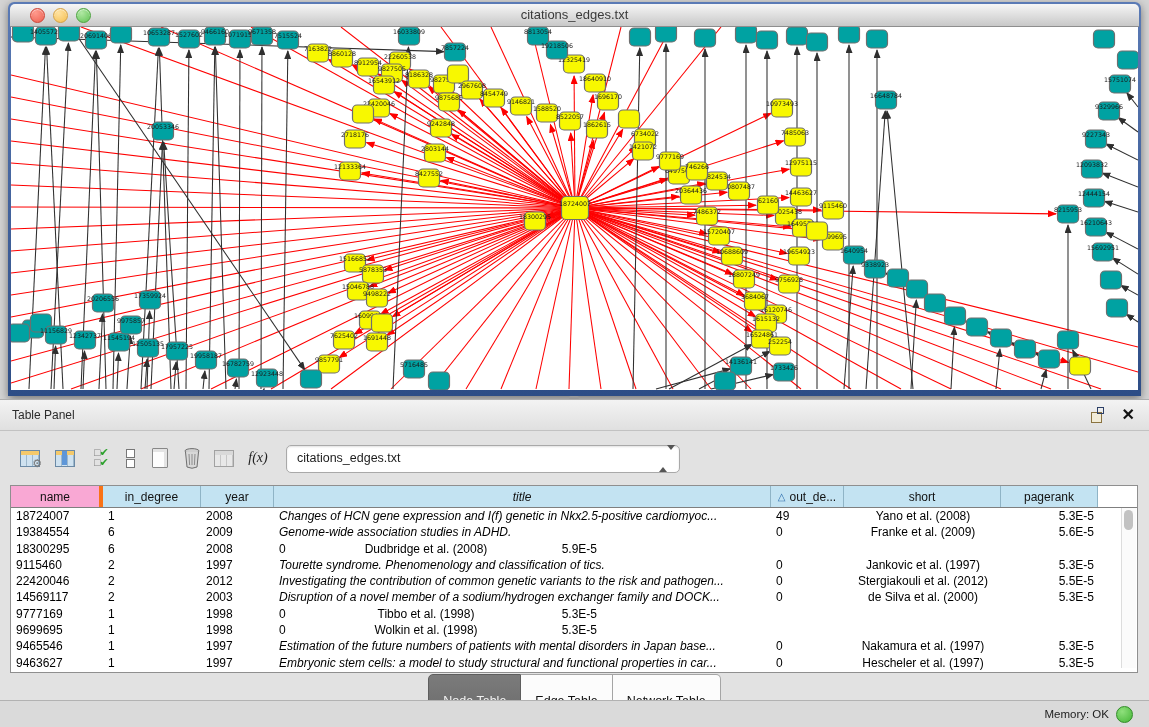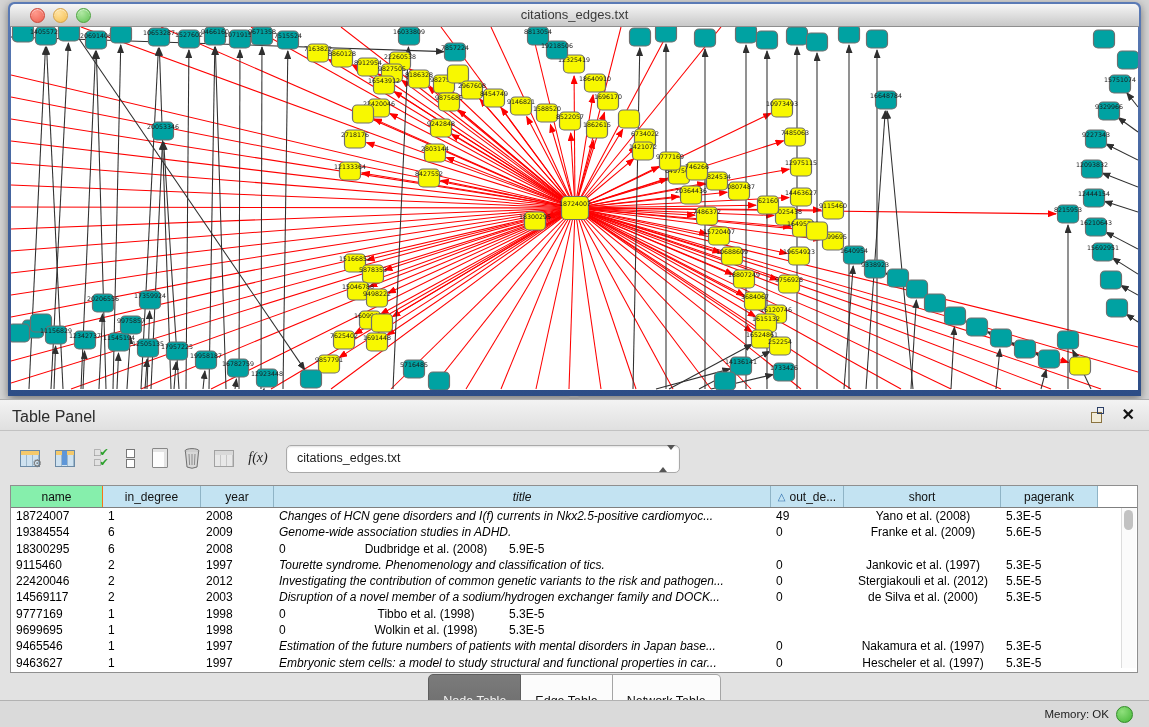--- a/index.html
+++ b/index.html
@@ -12,44 +12,44 @@
   .tl.r{background:radial-gradient(circle at 35% 30%,#ff9a8d,#ec5f50);border:1px solid #ce4134;}
   .tl.y{background:radial-gradient(circle at 35% 30%,#ffe2a0,#f5bf4f);border:1px solid #d6a243;}
   .tl.g{background:radial-gradient(circle at 35% 30%,#b1e8a4,#61c354);border:1px solid #4aa33c;}
   #net-title{position:absolute;left:0;right:0;top:3px;text-align:center;font-size:13px;color:#3a3a3a;font-weight:500;}
   #net-canvas{position:absolute;left:3px;top:25px;width:1127px;height:363px;background:#ffffff;overflow:hidden;}
   
   #sash-handle{position:absolute;left:569px;top:396px;width:10px;height:3px;background:#9a9a9a;border-radius:2px;}
   
   #table-panel{position:absolute;left:0;top:399px;width:1149px;height:301px;background:#e2e2e2;border-top:1px solid #aeaeae;}
   #panel-titlebar{position:absolute;left:0;top:0;width:100%;height:30px;background:linear-gradient(#f3f3f3,#e0e0e0);border-bottom:1px solid #c2c2c2;}
-  #panel-title{position:absolute;left:12px;top:8px;font-size:16px;color:#2b2b2b;}
+  #panel-title{position:absolute;left:12px;top:8px;font-size:12px;color:#2b2b2b;}
   #float-icon{position:absolute;right:44px;top:7px;width:16px;height:16px;}
   #float-icon .sq1{position:absolute;left:2px;top:5px;width:9px;height:9px;border:1.5px solid #8a7340;background:#f2ecd8;}
   #float-icon .sq2{position:absolute;left:8px;top:0px;width:5px;height:5px;border:1.5px solid #2c3f66;}
   #panel-close{position:absolute;right:14px;top:5px;font-size:16px;font-weight:bold;color:#111;cursor:default;}
   
   #tp-toolbar{position:absolute;left:0;top:36px;width:100%;height:44px;}
   .tbtn{position:absolute;top:8px;width:28px;height:28px;display:flex;align-items:center;justify-content:center;}
   .combo{position:absolute;left:286px;top:9px;width:392px;height:26px;background:#ffffff;border:1px solid #a9a9a9;border-radius:5px;box-shadow:inset 0 1px 2px rgba(0,0,0,.12);}
   .combo-text{position:absolute;left:10px;top:5px;font-size:12.5px;color:#1c1c1c;}
   .combo-arrows{position:absolute;right:9px;top:4px;width:11px;height:18px;}
   .arr-up{width:0;height:0;border-left:4px solid transparent;border-right:4px solid transparent;border-bottom:5px solid #555;margin:2px auto 2px;}
   .arr-dn{width:0;height:0;border-left:4px solid transparent;border-right:4px solid transparent;border-top:5px solid #555;margin:0 auto;}
   
   #table-frame{position:absolute;left:10px;top:85px;width:1126px;height:186px;background:#ffffff;border:1px solid #8f8f8f;}
   #thead{display:flex;height:21px;border-bottom:1px solid #7f7f7f;background:#c3e3f2;}
   .hcell{box-sizing:border-box;height:21px;border-right:1px solid #8fb4c6;font-size:12px;color:#111;display:flex;align-items:center;justify-content:center;background:#c3e3f2;}
-  .hcell.gray{background:#86efac;border-right:1px solid #f97316;}
+  .hcell.gray{background:#f9a8d4;border-right:4px solid #f97316;}
   .hcell .sort{color:#2f6fae;font-size:10px;margin-right:4px;}
   .hfill{flex:1;background:#ffffff;border-right:none;}
   #tbody{position:relative;}
   .trow{display:flex;height:16.3px;font-size:12px;color:#000;}
   .tcell{box-sizing:border-box;padding:1px 4px 0 5px;white-space:nowrap;overflow:hidden;}
-  .c0{width:92px;}.c1{width:98px;align-items:center;}.c2{width:73px;}.c3{width:497px;font-style:italic;}.c4{width:73px;}.c5{width:157px;text-align:center;}.c6{width:97px;}
+  .c0{width:92px;}.c1{width:98px;align-items:center;}.c2{width:73px;}.c3{width:497px;font-style:italic;}.c4{width:73px;}.c5{width:157px;text-align:center;}.c6{width:97px;text-align:right;}
   #vscroll{position:absolute;right:1px;top:22px;width:14px;height:160px;background:#fbfbfb;border-left:1px solid #ddd;}
   #vthumb{position:absolute;left:2px;top:2px;width:9px;height:20px;background:#c2c2c2;border-radius:5px;}
   
   #tabbar{position:absolute;left:0;top:274px;width:100%;height:24px;display:flex;justify-content:center;}
   .seg{height:21px;line-height:21px;font-size:12.5px;padding:16px 14px;background:#fcfcfc;border:1px solid #a5a5a5;border-left:none;color:#111;}
   .seg:first-child{border-left:1px solid #a5a5a5;border-radius:5px 0 0 5px;}
   .seg:last-child{border-radius:0 5px 5px 0;}
   .seg.active{background:linear-gradient(#7b7b7b,#686868);color:#f2f2f2;border-color:#5e5e5e;}
   
   #statusbar{position:absolute;left:0;top:700px;width:1149px;height:27px;background:#dadada;border-top:1px solid #b2b2b2;}
@@ -868,21 +868,21 @@
       <div class="hcell c6">
           <span>pagerank</span>
         </div>
       <div class="hcell hfill"></div>
     </div>
     <div id="tbody">
         <div class="trow">
           <span class="tcell c0">18724007</span>
           <span class="tcell c1">1</span>
           <span class="tcell c2">2008</span>
-          <span class="tcell c3">Changes of HCN gene disorders and I(f) currents in Nkx2.5-positive cardiomyoc...</span>
+          <span class="tcell c3">Changes of HCN gene expression and I(f) genetic in Nkx2.5-positive cardiomyoc...</span>
           <span class="tcell c4">49</span>
           <span class="tcell c5">Yano et al. (2008)</span>
           <span class="tcell c6">5.3E-5</span>
         </div>
         <div class="trow">
           <span class="tcell c0">19384554</span>
           <span class="tcell c1">6</span>
           <span class="tcell c2">2009</span>
           <span class="tcell c3">Genome-wide association studies in ADHD.</span>
           <span class="tcell c4">0</span>

